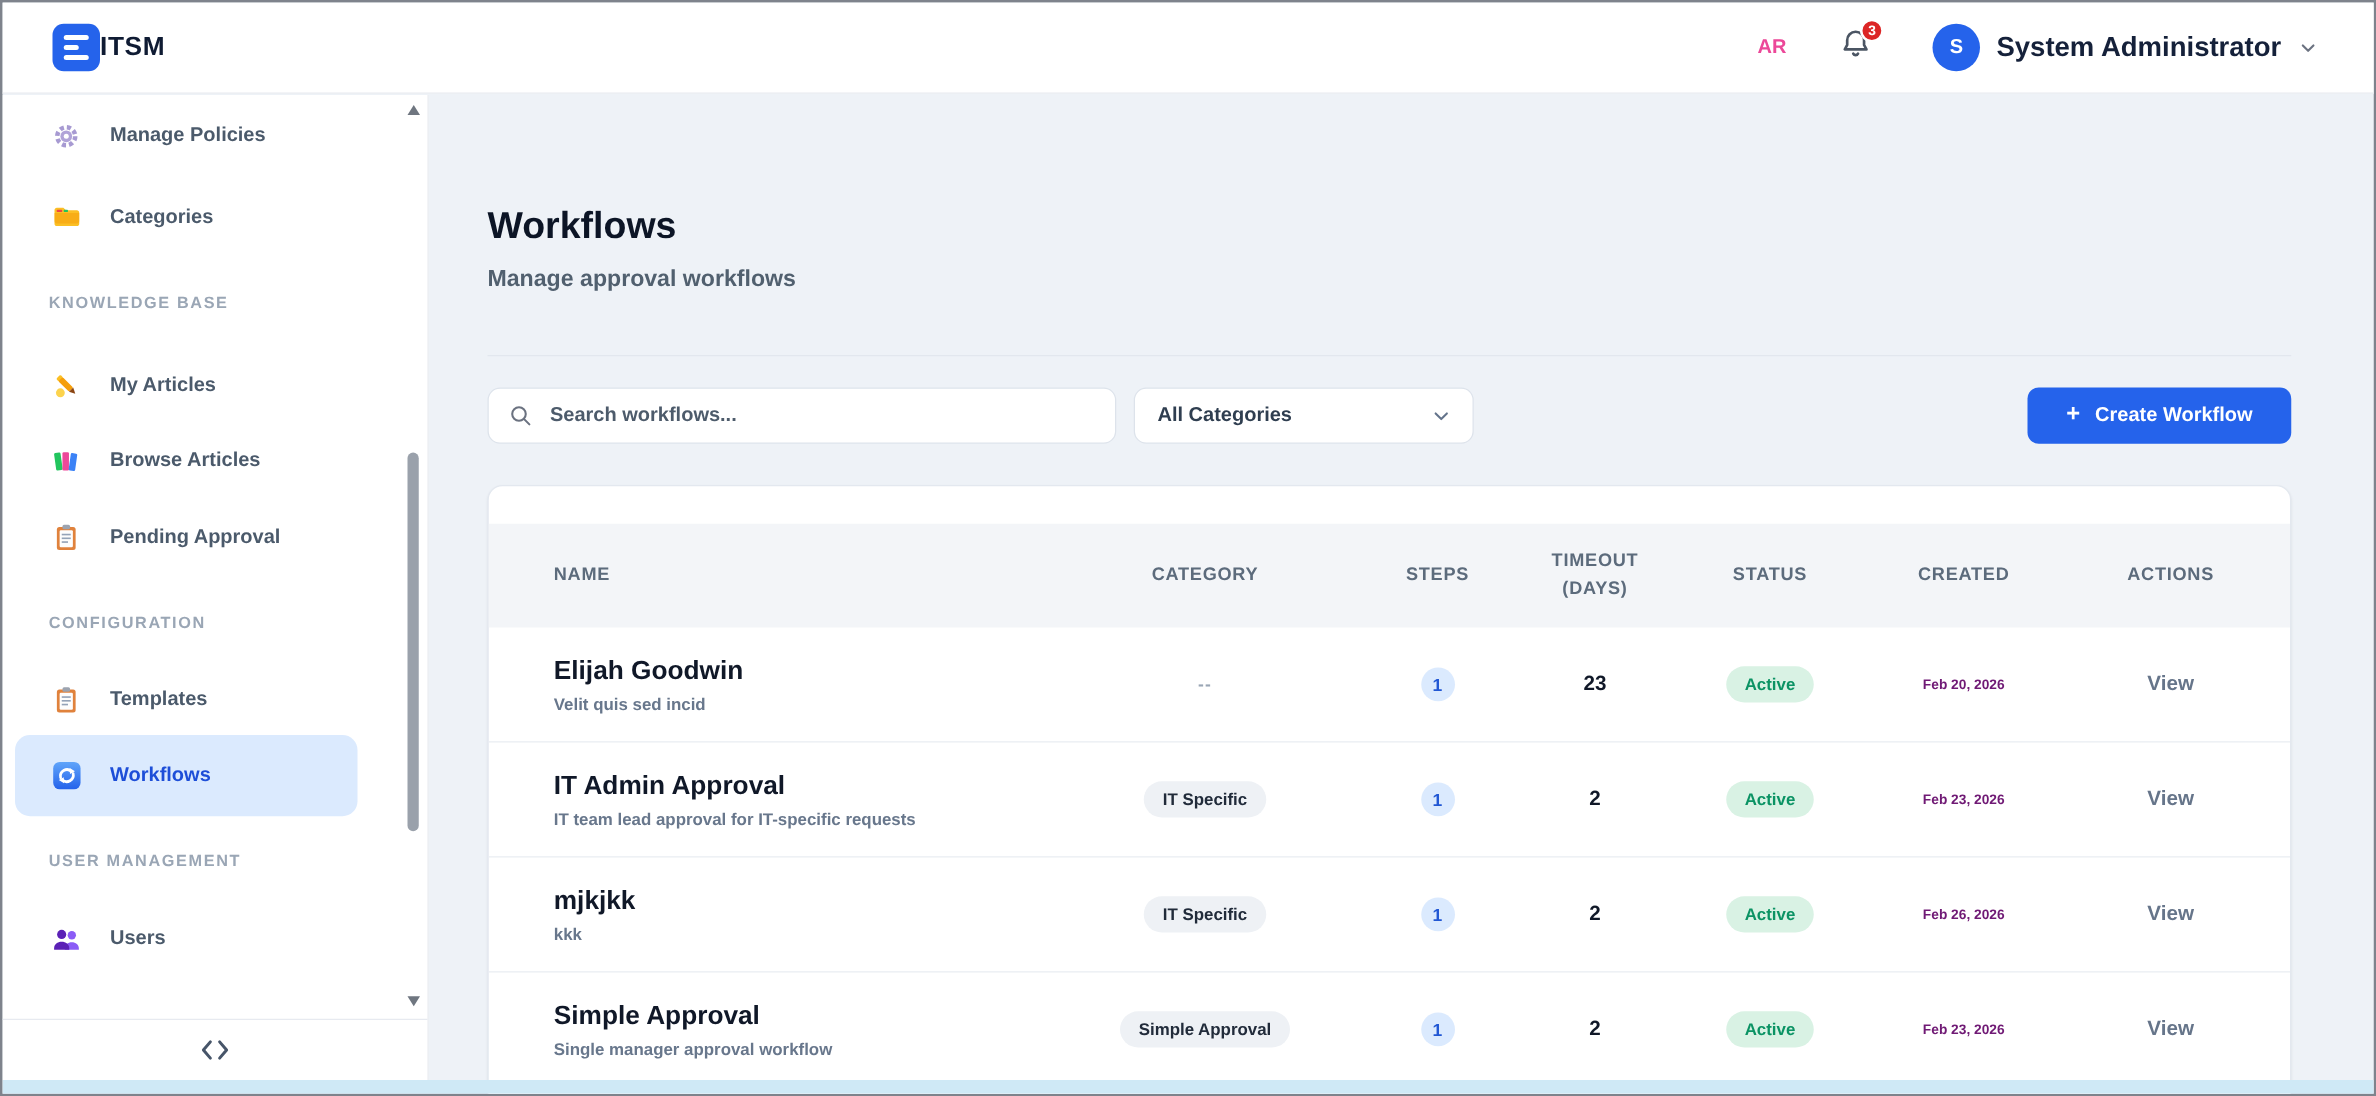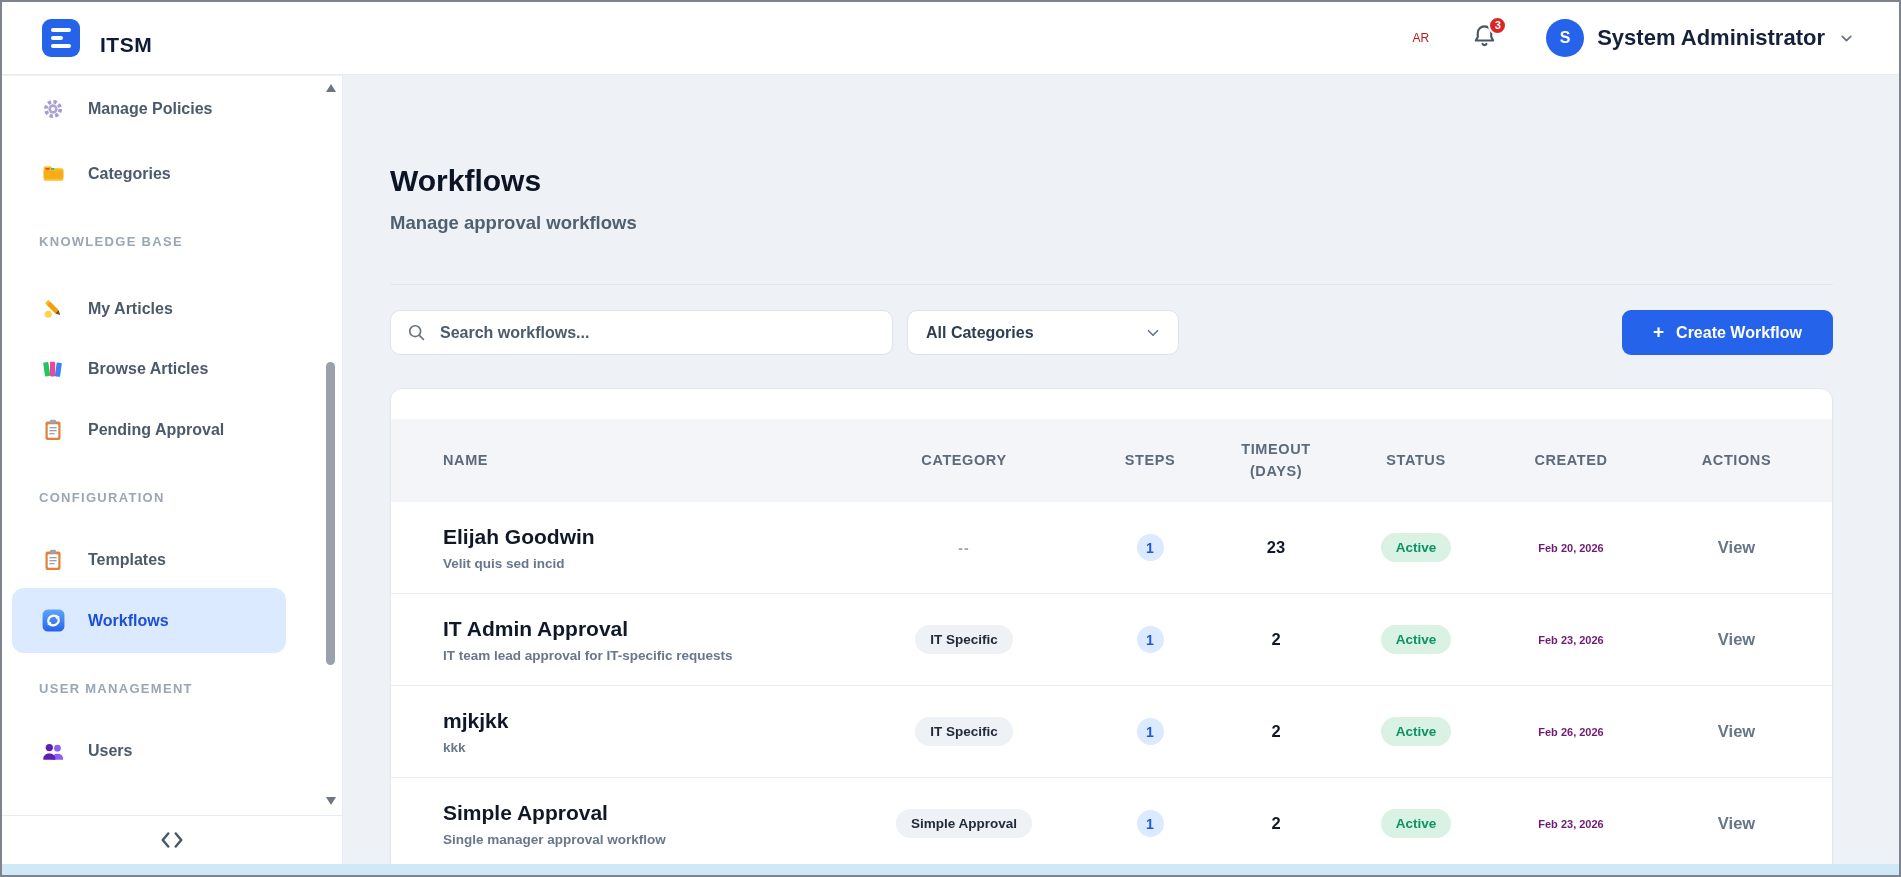--- a/index.html
+++ b/index.html
@@ -2,27 +2,27 @@
 <html><head>
 <meta charset="utf-8">
 <style>
   *{margin:0;padding:0;box-sizing:border-box}
   body{background:#9aa0a8;font-family:"Liberation Sans",sans-serif;}
   .screen{position:relative;width:1901px;height:877px;background:#eef2f7;border:2px solid #7e838c;overflow:hidden;}
 
   
   .topbar{position:absolute;top:0;left:0;right:0;height:73px;background:#fff;border-bottom:1px solid #e7eaf0;
           display:flex;align-items:center;justify-content:space-between;padding:0 44px 0 40px;z-index:3}
-  .brand{display:flex;align-items:flex-end;gap:20px;cursor:pointer}
+  .brand{display:flex;align-items:center;cursor:pointer}
   .logo{width:38px;height:38px;background:#2563eb;border-radius:9px;display:flex;flex-direction:column;justify-content:center;gap:4px;padding-left:9px}
   .logo i{display:block;height:4px;border-radius:2px;background:#fff}
   .logo i.b1{width:20px}.logo i.b2{width:12px}.logo i.b3{width:20px}
   .logo-text{font-size:21px;font-weight:800;color:#0f1b33;letter-spacing:.5px}
   .top-right{display:flex;align-items:center}
-  .locale{font-size:12px;font-weight:400;color:#b91c1c;cursor:pointer}
+  .locale{font-size:16px;font-weight:700;color:#ec4899;cursor:pointer}
   .bell-wrap{position:relative;margin-left:42px;cursor:pointer}
   .badge{position:absolute;top:-7px;right:-9px;min-width:19px;height:19px;background:#dc2626;border:2px solid #fff;border-radius:50%;
          color:#fff;font-size:11px;font-weight:800;display:flex;align-items:center;justify-content:center}
   .user{display:flex;align-items:center;gap:13px;margin-left:48px;cursor:pointer}
   .avatar{width:38px;height:38px;border-radius:50%;background:#2563eb;color:#fff;font-weight:700;font-size:16px;display:flex;align-items:center;justify-content:center}
   .user-name{font-size:22px;font-weight:700;color:#15213a}
 
   
   .sidebar{position:absolute;top:74px;left:0;bottom:11px;width:341px;background:#fff;border-right:1px solid #e7eaf0;z-index:2}
   .nav{position:absolute;top:0;left:0;right:22px;bottom:49px;overflow:hidden}

